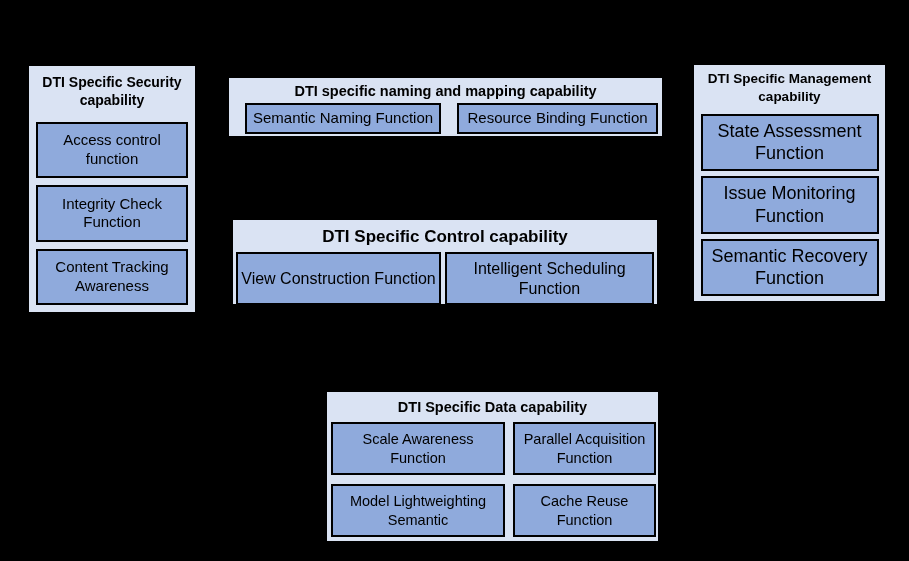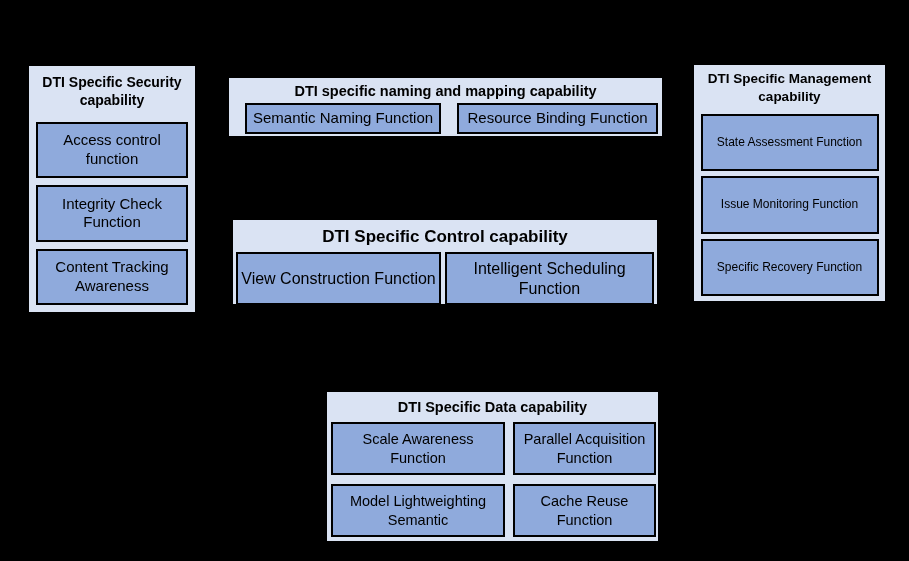--- a/index.html
+++ b/index.html
@@ -44,21 +44,21 @@
   
   #g-naming{left:227px;top:76px;width:437px;height:62px;padding-top:4px;}
   #g-naming .group-title{font-size:14.5px;height:21px;}
   #g-naming .row{display:flex;gap:4px;padding:0 4px;}
   #g-naming .fn{height:31px;font-size:15px;margin-left:12px;}
   #g-naming .fn.a{width:208px;}
   #g-naming .fn.b{width:213px;}
   
   #g-management{left:692px;top:63px;width:195px;height:240px;display:flex;flex-direction:column;padding-top:5px;justify-content:space-between;}
   #g-management .group-title{font-size:13.5px;height:44px;}
-  #g-management .fn{width:178px;height:58px;margin:0 auto 5px auto;font-size:12px;}
+  #g-management .fn{width:178px;height:58px;margin:0 auto 5px auto;font-size:18px;}
   
   #g-control{left:231px;top:218px;width:428px;height:88px;padding-top:6px;}
   #g-control .group-title{font-size:17px;height:26px;}
   #g-control .row{display:flex;gap:4px;padding:0 3px;}
   #g-control .fn{height:53px;font-size:16px;}
   #g-control .fn.a{width:206px;}
   #g-control .fn.b{width:210px;}
   
   #g-data{left:325px;top:390px;width:335px;height:153px;padding-top:6px;}
   #g-data .group-title{font-size:14.5px;height:24px;}
@@ -88,21 +88,21 @@
     <div class="row">
       <div class="fn a">Semantic Naming Function</div>
       <div class="fn b">Resource Binding Function</div>
     </div>
   </div>
 
   <div class="group" id="g-management">
     <div class="group-title">DTI Specific Management capability</div>
     <div class="fn">State Assessment Function</div>
     <div class="fn">Issue Monitoring Function</div>
-    <div class="fn">Specific Recovery Function</div>
+    <div class="fn">Semantic Recovery Function</div>
   </div>
 
   <div class="group" id="g-control">
     <div class="group-title">DTI Specific Control capability</div>
     <div class="row">
       <div class="fn a">View Construction Function</div>
       <div class="fn b">Intelligent Scheduling Function</div>
     </div>
   </div>
 

